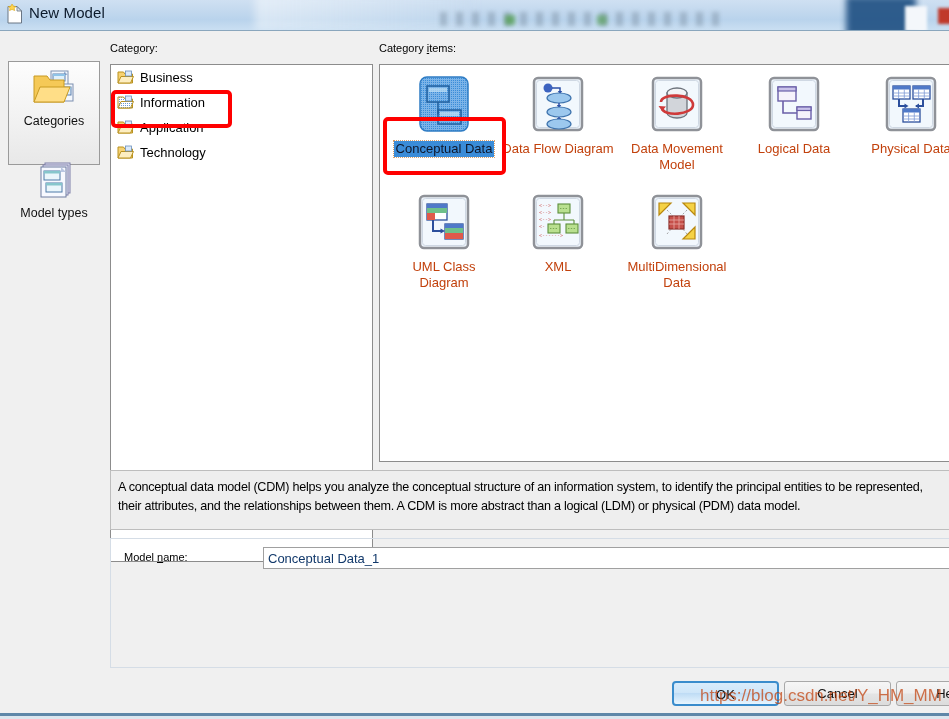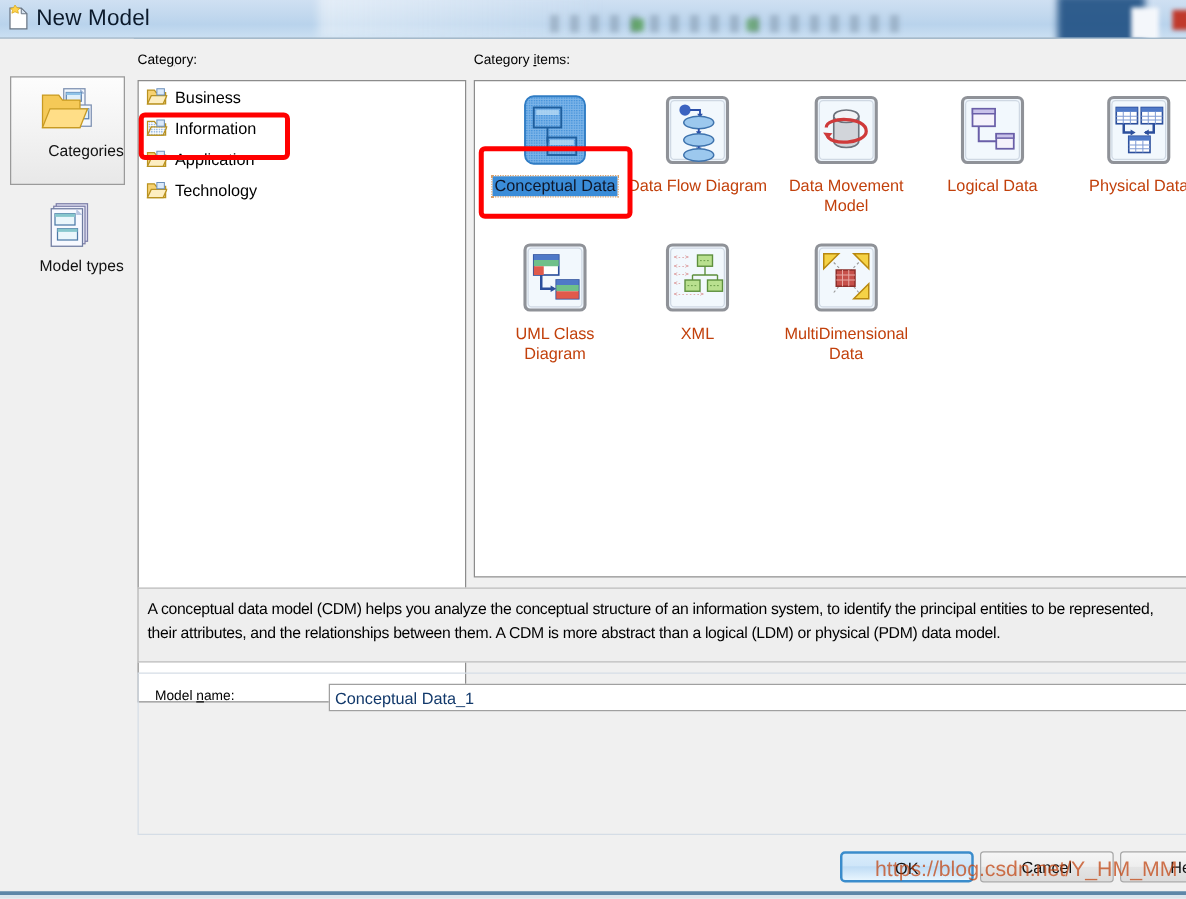--- a/index.html
+++ b/index.html
@@ -46,31 +46,31 @@
   }
   #titlebar .blur-red{
     position:absolute;left:938px;top:8px;width:14px;height:16px;
     background:#c0392b;filter:blur(1.5px);
   }
   .title-doc-icon{
     position:absolute;left:7px;top:4px;width:16px;height:20px;
   }
   #title-text{
     position:absolute;left:29px;top:4px;
-    font-size:18px;color:#0c1a2b;white-space:nowrap;
+    font-size:15px;color:#0c1a2b;white-space:nowrap;
     letter-spacing:.1px;
   }
   
   #rail{
     position:absolute;left:0;top:31px;width:107px;height:688px;
     background:#f0f0f0;
   }
   .rail-btn{
-    position:absolute;left:8px;width:92px;height:87px;
-    box-sizing:border-box;text-align:right;
+    position:absolute;left:8px;width:92px;height:104px;
+    box-sizing:border-box;text-align:center;
   }
   #rail-categories{
     top:30px;
     border:1px solid #9a9a9a;
     background:linear-gradient(to bottom,#fdfdfd 0%,#f3f3f3 50%,#e8e8e8 100%);
   }
   #rail-modeltypes{top:122px;background:transparent;border:1px solid transparent;}
   .rail-ico{display:block;margin:6px auto 2px;}
   .rail-label{font-size:12.5px;color:#111;display:block;}
   

